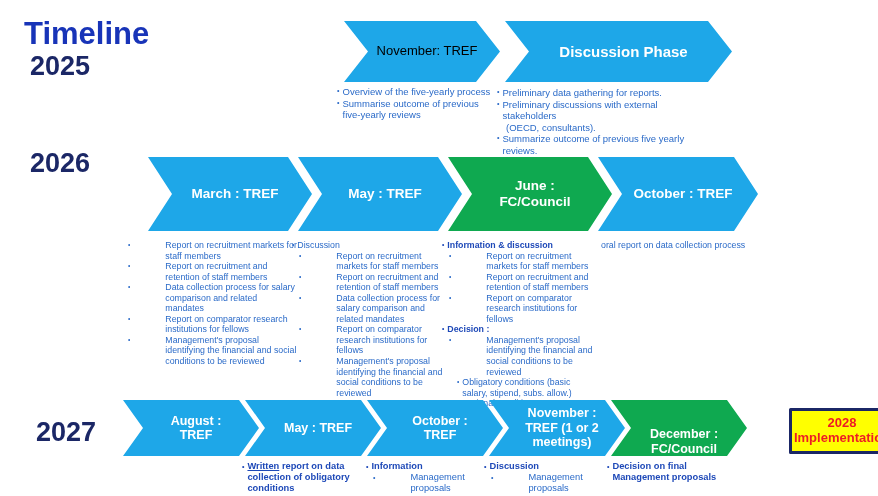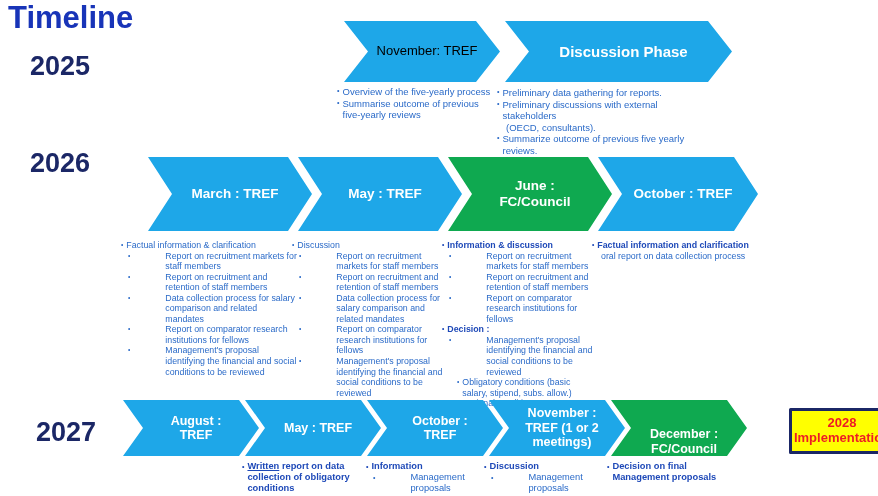--- a/index.html
+++ b/index.html
@@ -1,21 +1,21 @@
 <!DOCTYPE html>
 <html style="--chev-blue: #1EA7E8; --chev-green: #0FA950; --title-blue: #1834B8; --year-navy: #1B2766; --bullet-blue: #2A6AC8; --bold-blue: #1E49B8; --impl-red: #EE1C25;"><head>
 <meta charset="utf-8">
 <style>
   html,body{margin:0;padding:0;background:#fff;}
   .slide{
     position:relative;width:878px;height:496px;background:#ffffff;overflow:hidden;
     font-family:"Liberation Sans",sans-serif;
   }
   .page-title{
-    position:absolute;left:8px;top:2px;margin:0;
+    position:absolute;left:8px;top:2px;margin:16px;
     font-size:31px;font-weight:bold;color:var(--title-blue);letter-spacing:0px;line-height:1.05;
   }
   .year{
     position:absolute;font-size:27px;font-weight:bold;color:var(--year-navy);line-height:1;
   }
   .year.y2025{left:30px;top:53px;}
   .year.y2026{left:30px;top:150px;}
   .year.y2027{left:36px;top:419px;}
 
   
@@ -133,24 +133,20 @@
     <span class="lbl">May : TREF</span>
   </div>
   <div class="chev t24 r2 c3 green">
     <span class="lbl">June :
 FC/Council</span>
   </div>
   <div class="chev t24 r2 c4">
     <span class="lbl">October : TREF</span>
   </div>
   <div class="bullets fz-b bc-2026-1">
-      <div class="bullet l1">
-        <span class="dot">•</span>
-        <span>Factual information &amp; clarification</span>
-      </div>
       <div class="bullet l2">
         <span class="dot">•</span>
         <span>Report on recruitment markets for staff members</span>
       </div>
       <div class="bullet l2">
         <span class="dot">•</span>
         <span>Report on recruitment and retention of staff members</span>
       </div>
       <div class="bullet l2">
         <span class="dot">•</span>
@@ -219,24 +215,20 @@
       <div class="bullet l3">
         <span class="dot">•</span>
         <span>Obligatory conditions (basic salary, stipend, subs. allow.)</span>
       </div>
       <div class="bullet l3">
         <span class="dot">•</span>
         <span>Optional conditions</span>
       </div>
     </div>
   <div class="bullets fz-b bc-2026-4">
-      <div class="bullet l1 b">
-        <span class="dot">•</span>
-        <span>Factual information and clarification</span>
-      </div>
       <div class="bullet l0">
         <span>oral report on data collection process</span>
       </div>
     </div>
 
   <div class="chev t20 r3 c1">
     <span class="lbl">August :
 TREF</span>
   </div>
   <div class="chev t20 r3 c2">

